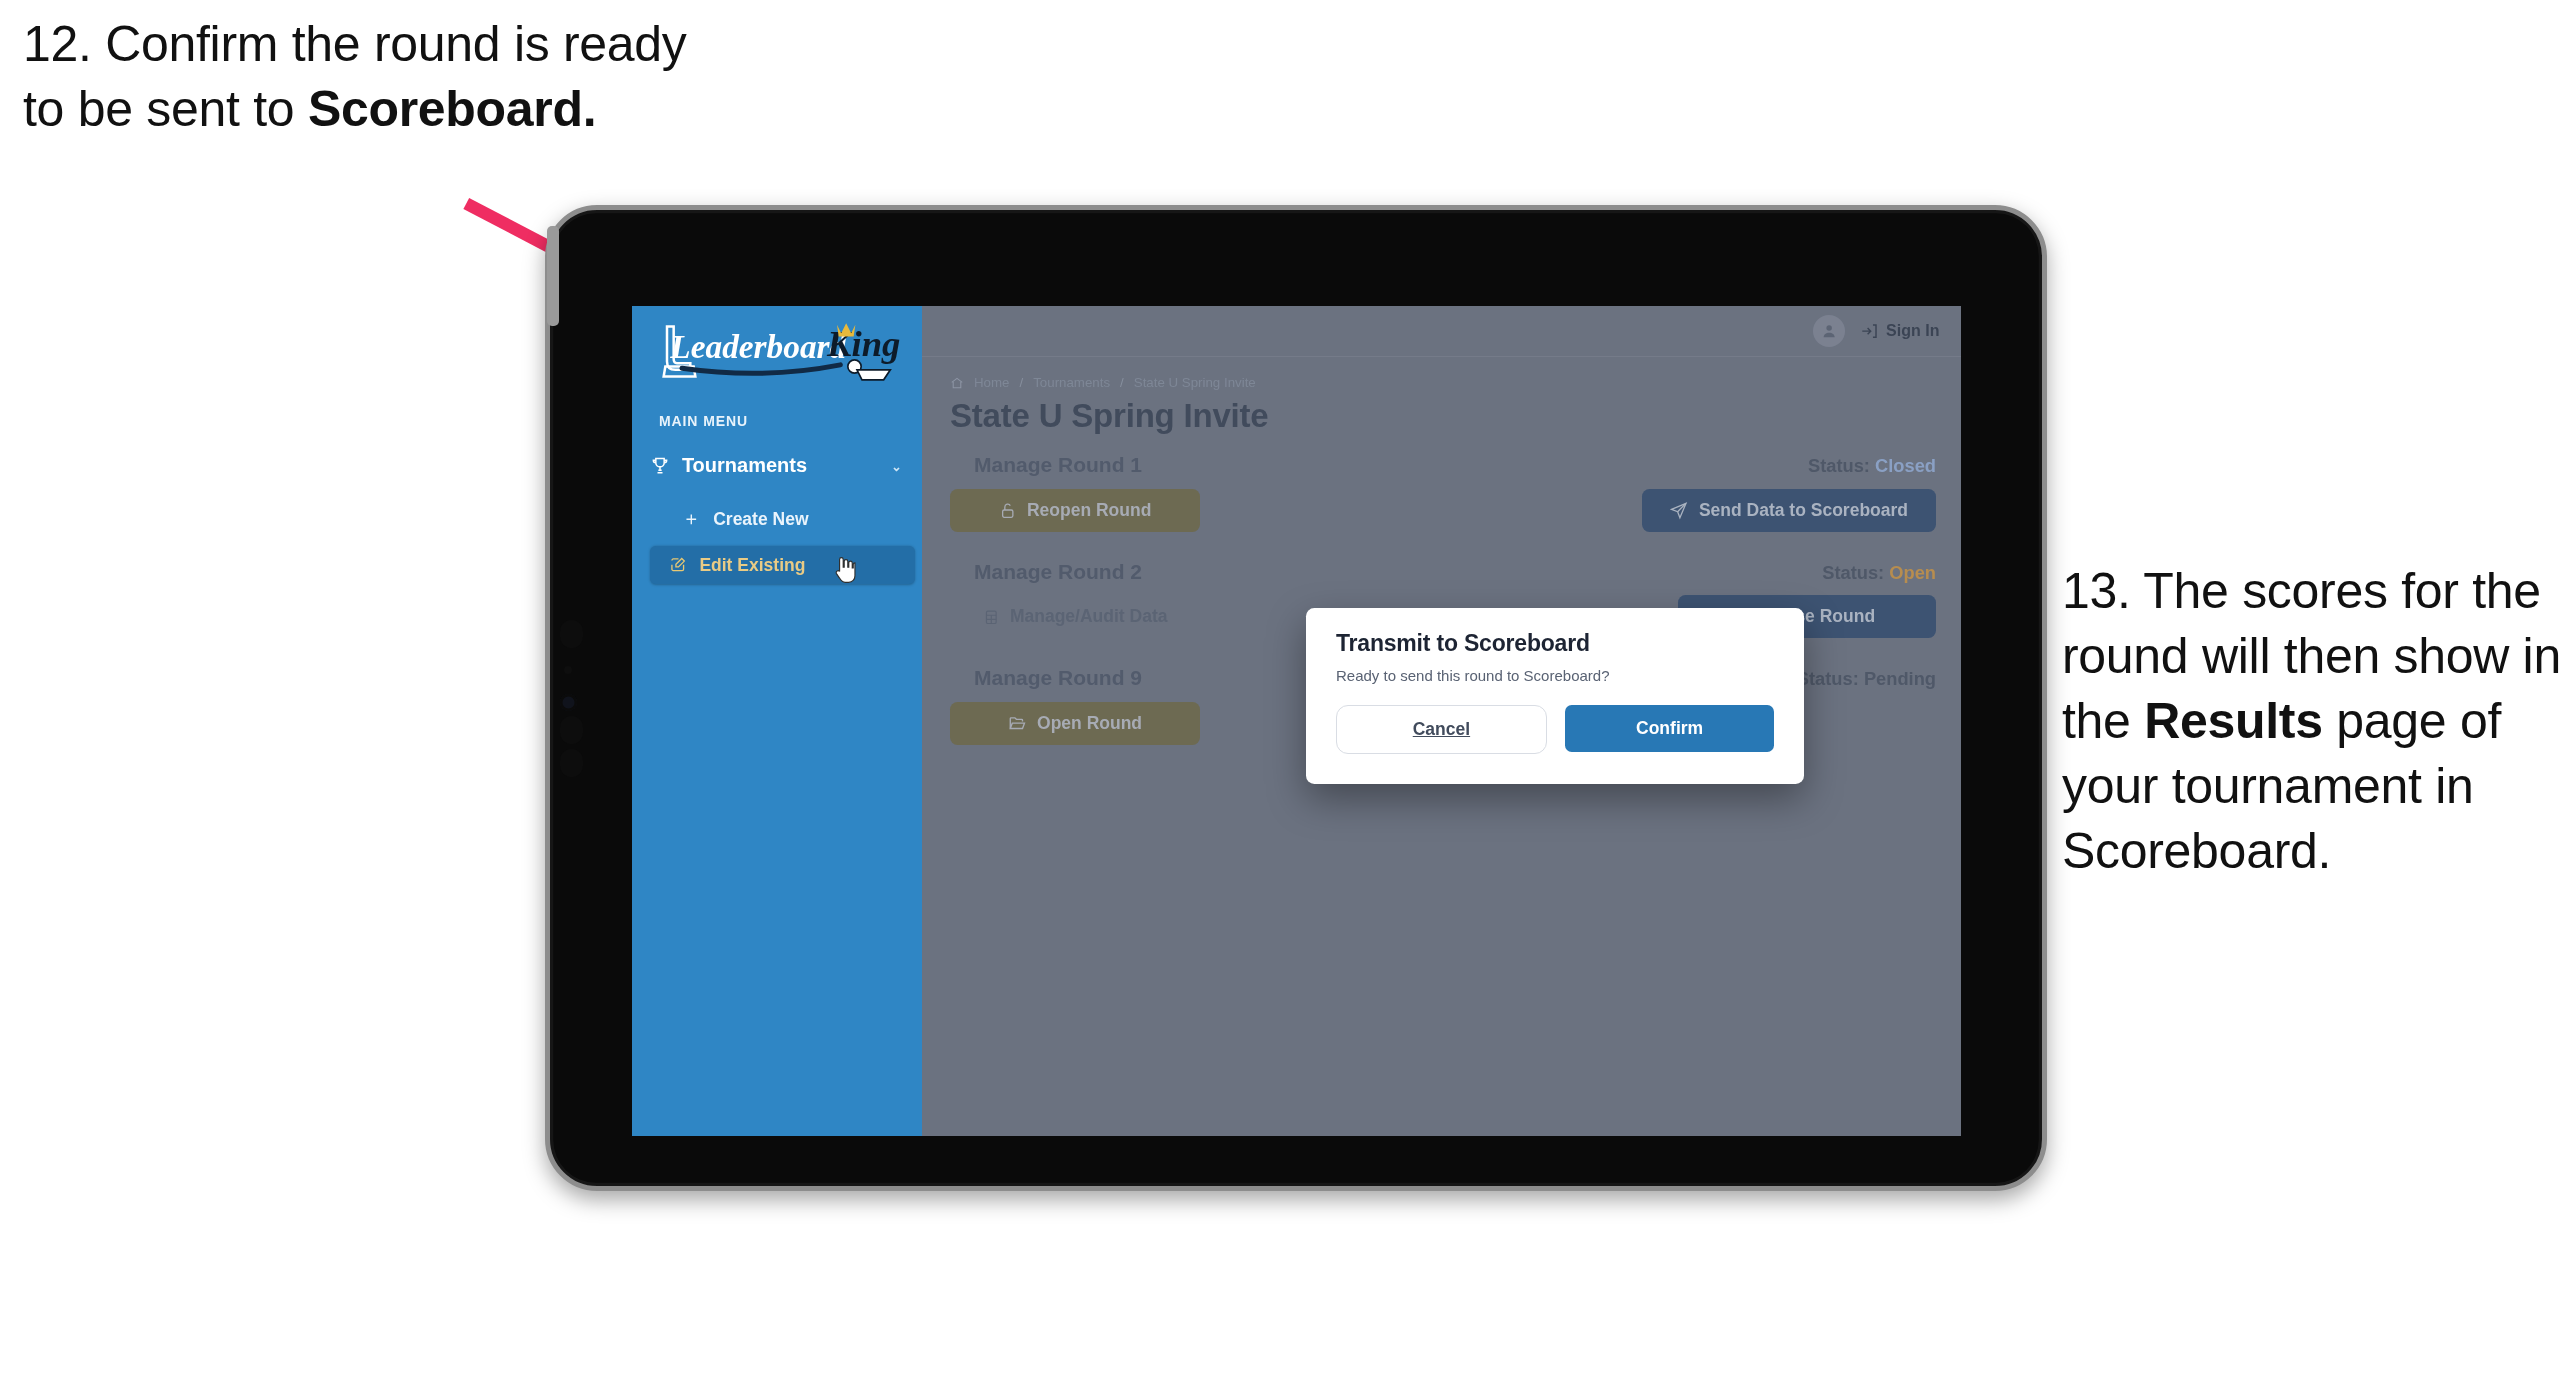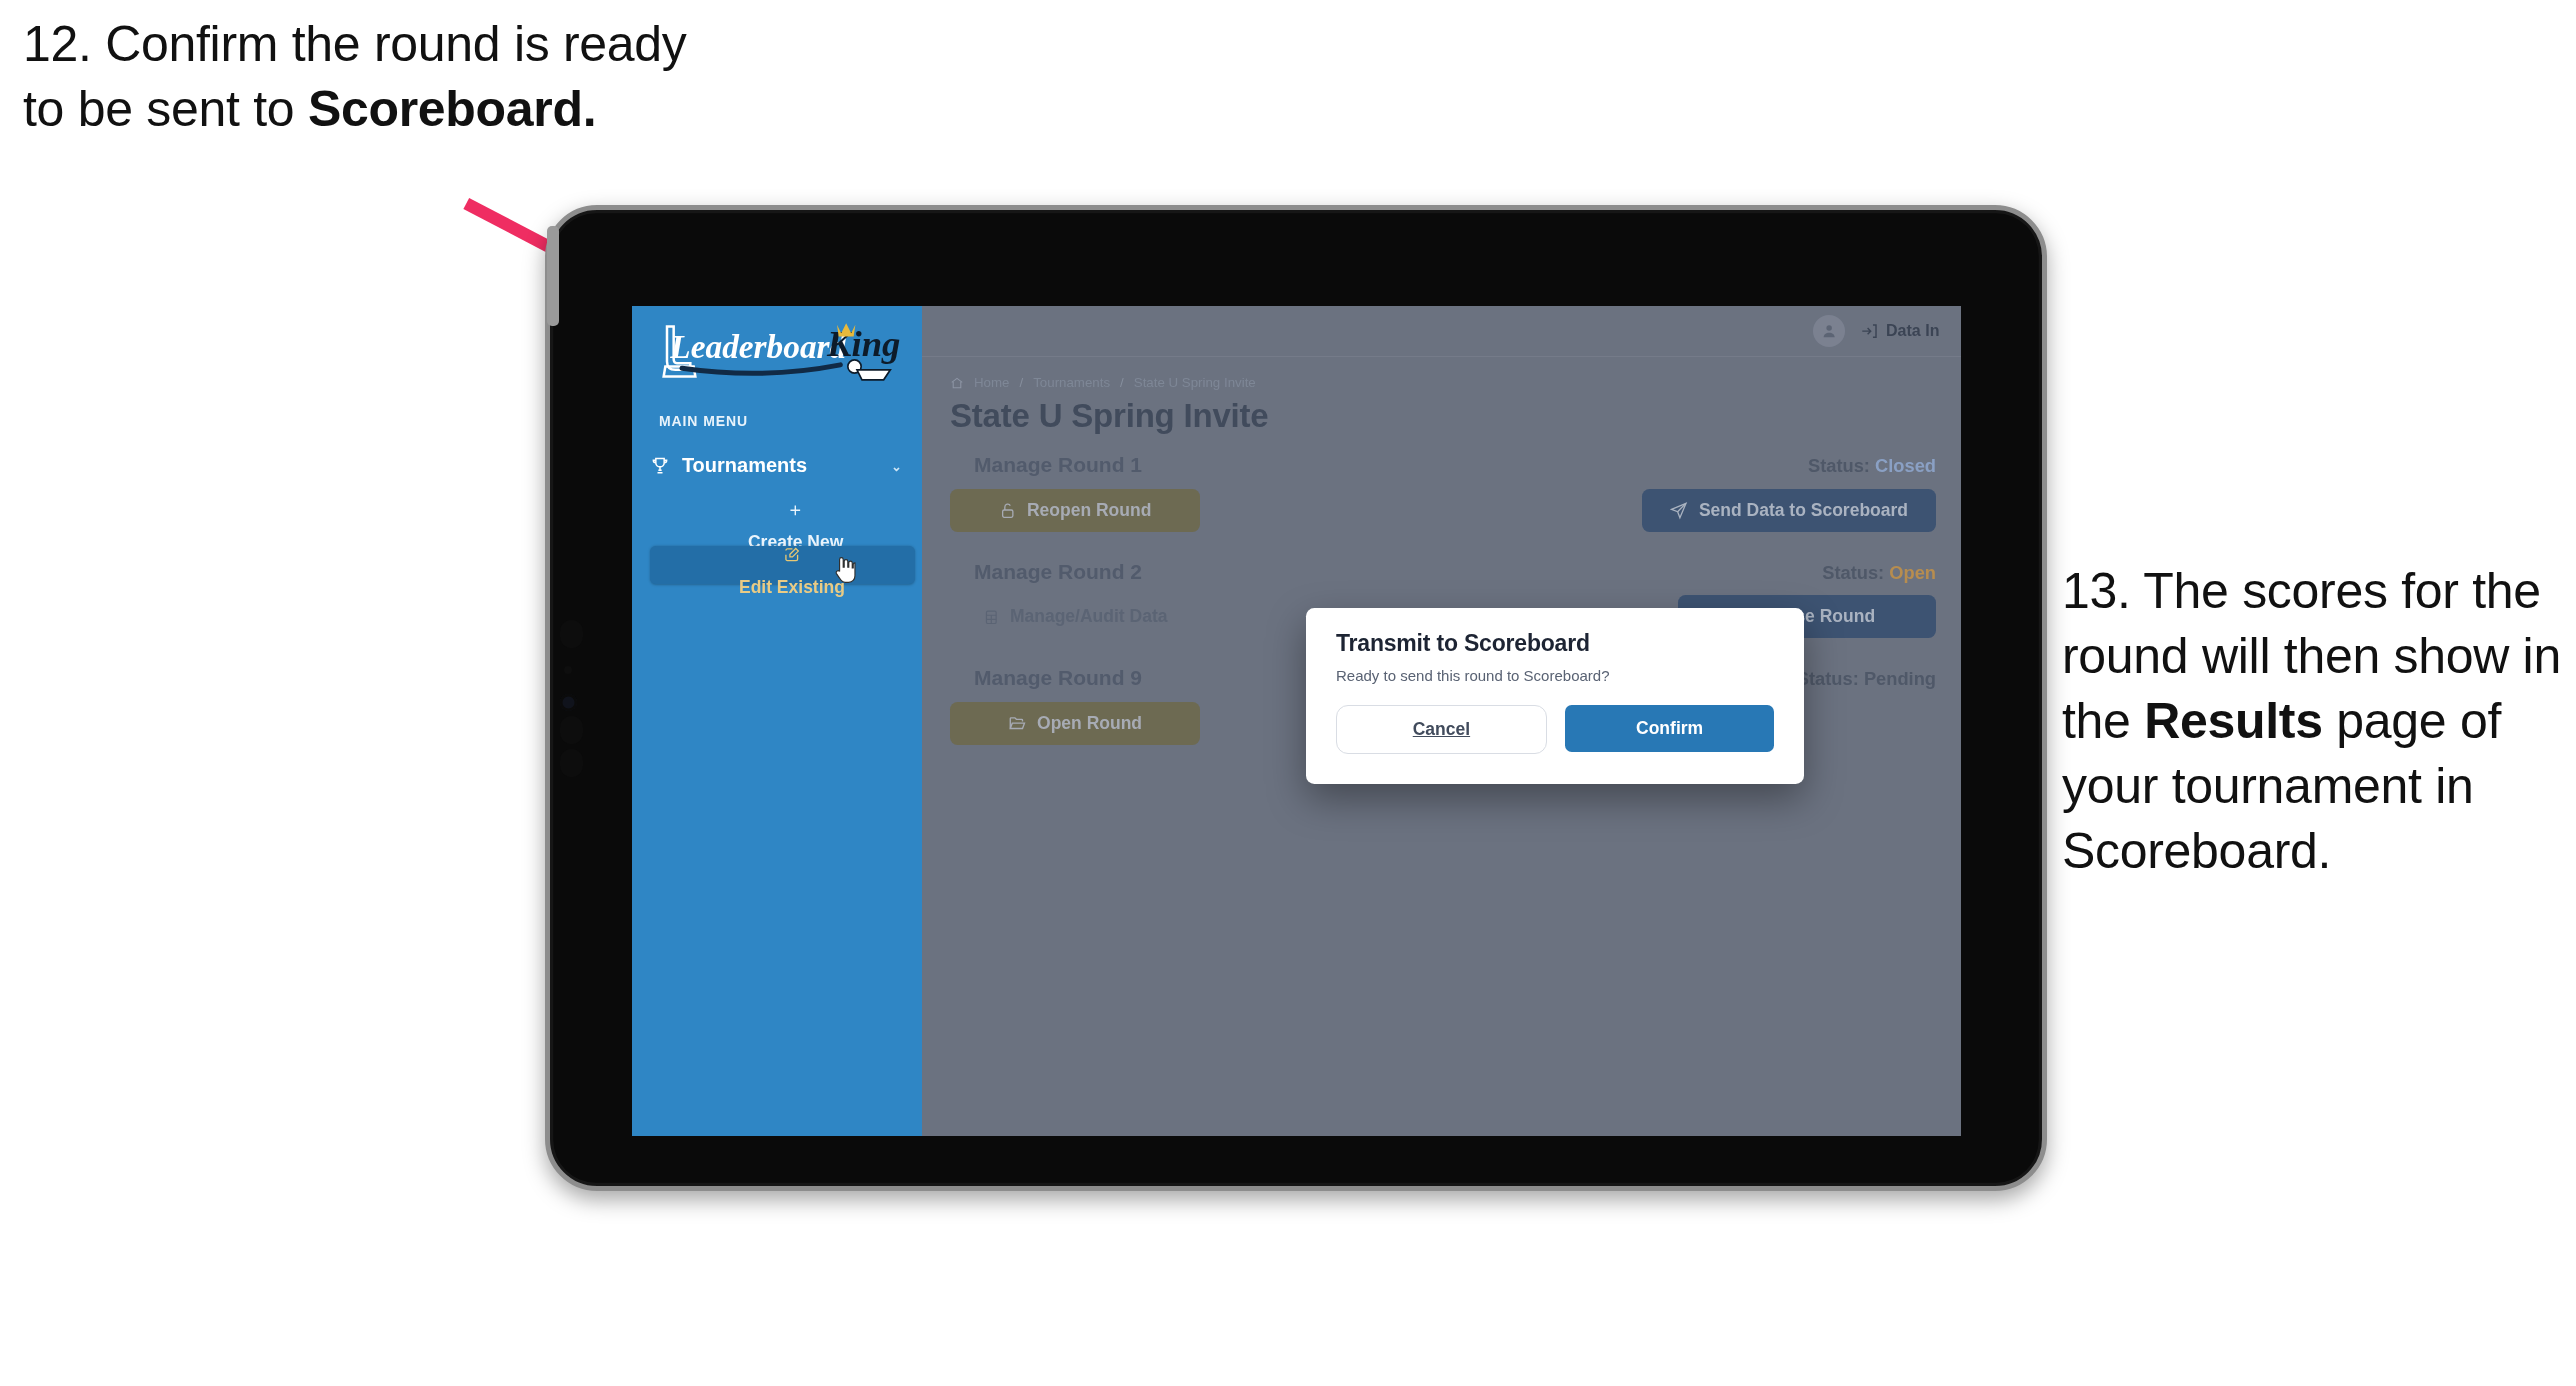--- a/index.html
+++ b/index.html
@@ -51,21 +51,21 @@
     position:absolute;left:27px;top:107px;color:#e8f3fb;font-size:14px;font-weight:700;
     letter-spacing:0.9px;
   }
   .nav-top{
     position:absolute;left:18.3px;top:143px;width:258px;height:33px;display:flex;align-items:center;gap:11.6px;
     color:#ffffff;font-size:20px;font-weight:600;
   }
   .nav-top .chev{position:absolute;right:6.7px;top:10px;color:#cfe6f6;font-size:12.5px;}
   .nav-sub{
     position:absolute;left:33px;width:243px;height:35px;display:flex;align-items:center;gap:13.3px;
-    color:#eaf4fc;font-size:17.5px;font-weight:600;padding-left:18.3px;box-sizing:border-box;border-radius:5.8px;flex-direction:column;
+    color:#eaf4fc;font-size:17.5px;font-weight:600;padding-left:18.3px;box-sizing:border-box;border-radius:5.8px;
   }
   #nav-create{top:196px;}
   #nav-edit{top:240px;left:18.3px;width:265px;background:#236ea7;color:#e8c873;height:38px;
             box-shadow:0 0.8px 2.5px rgba(0,0,0,.25);}
   #nav-edit .sub-label{color:#e9cb85;}
   .icn{display:inline-flex;align-items:center;justify-content:center;}
 
   
   #cursor{position:absolute;left:202px;top:250px;width:23px;height:28px;}
 
@@ -215,21 +215,21 @@
           <path d="M4.8 20c0-3.8 3.2-6 7.2-6s7.2 2.2 7.2 6z"></path>
         </svg>
       </div>
       <div id="signin">
         <span class="icn">
           <svg width="18.3" height="18.3" viewBox="0 0 24 24" fill="none" stroke="#3b4454" stroke-width="1.9">
             <path d="M3 12h11M10 8l4 4-4 4"></path>
               <path d="M17 4h4v16h-4"></path>
           </svg>
         </span>
-        <span>Data In</span>
+        <span>Sign In</span>
       </div>
     </div>
 
     <div id="content">
 
       <div id="breadcrumb">
         <span class="icn">
           <svg width="14" height="14" viewBox="0 0 24 24" fill="none" stroke="#8d95a4" stroke-width="1.8">
             <path d="M3 11l9-7 9 7"></path>
               <path d="M5.5 10v10h13V10"></path>

